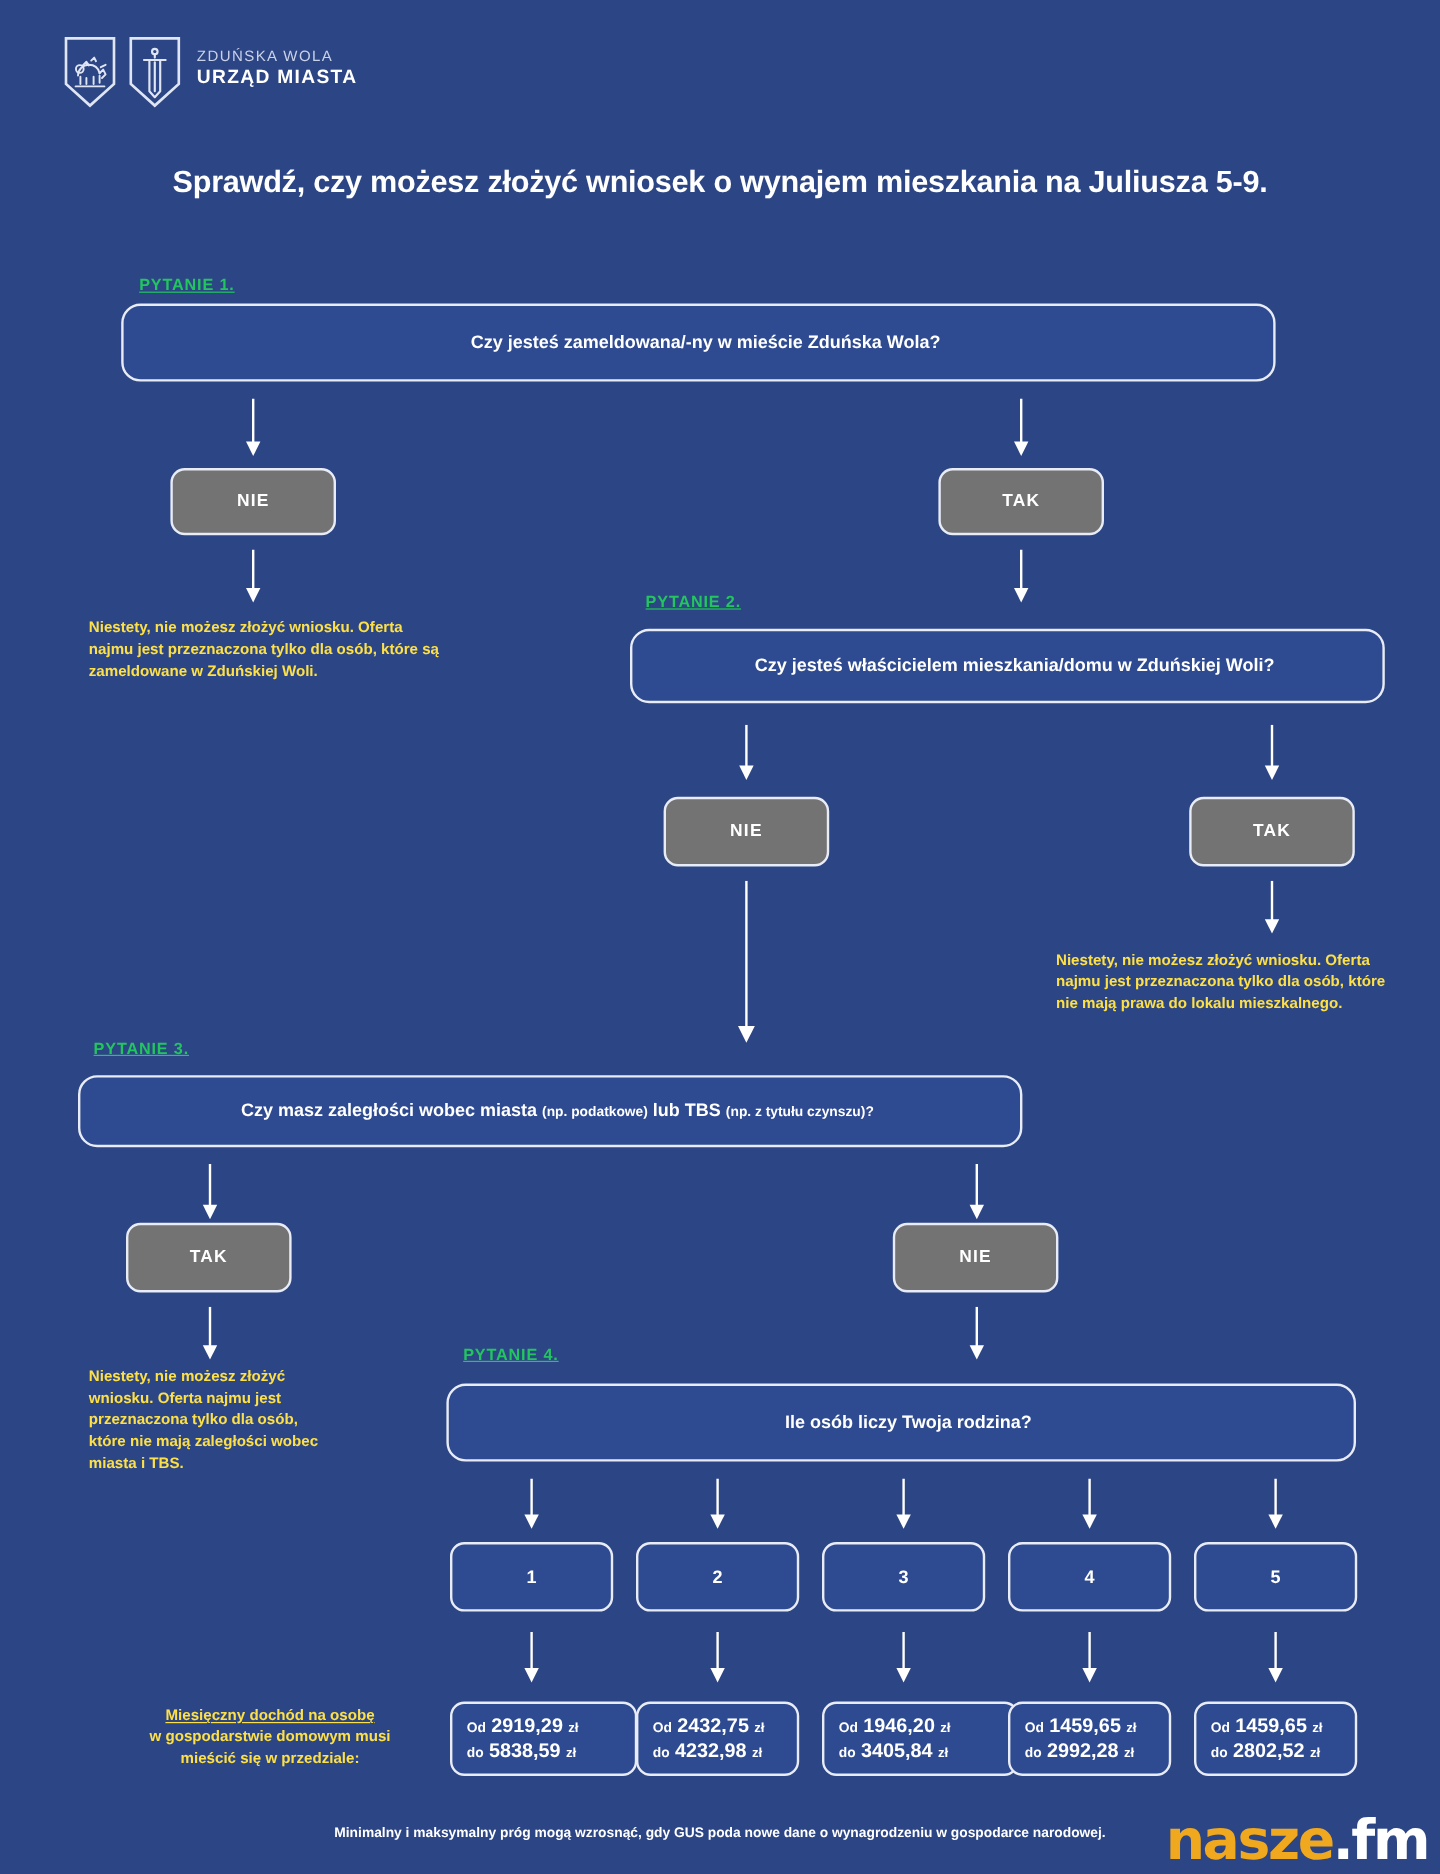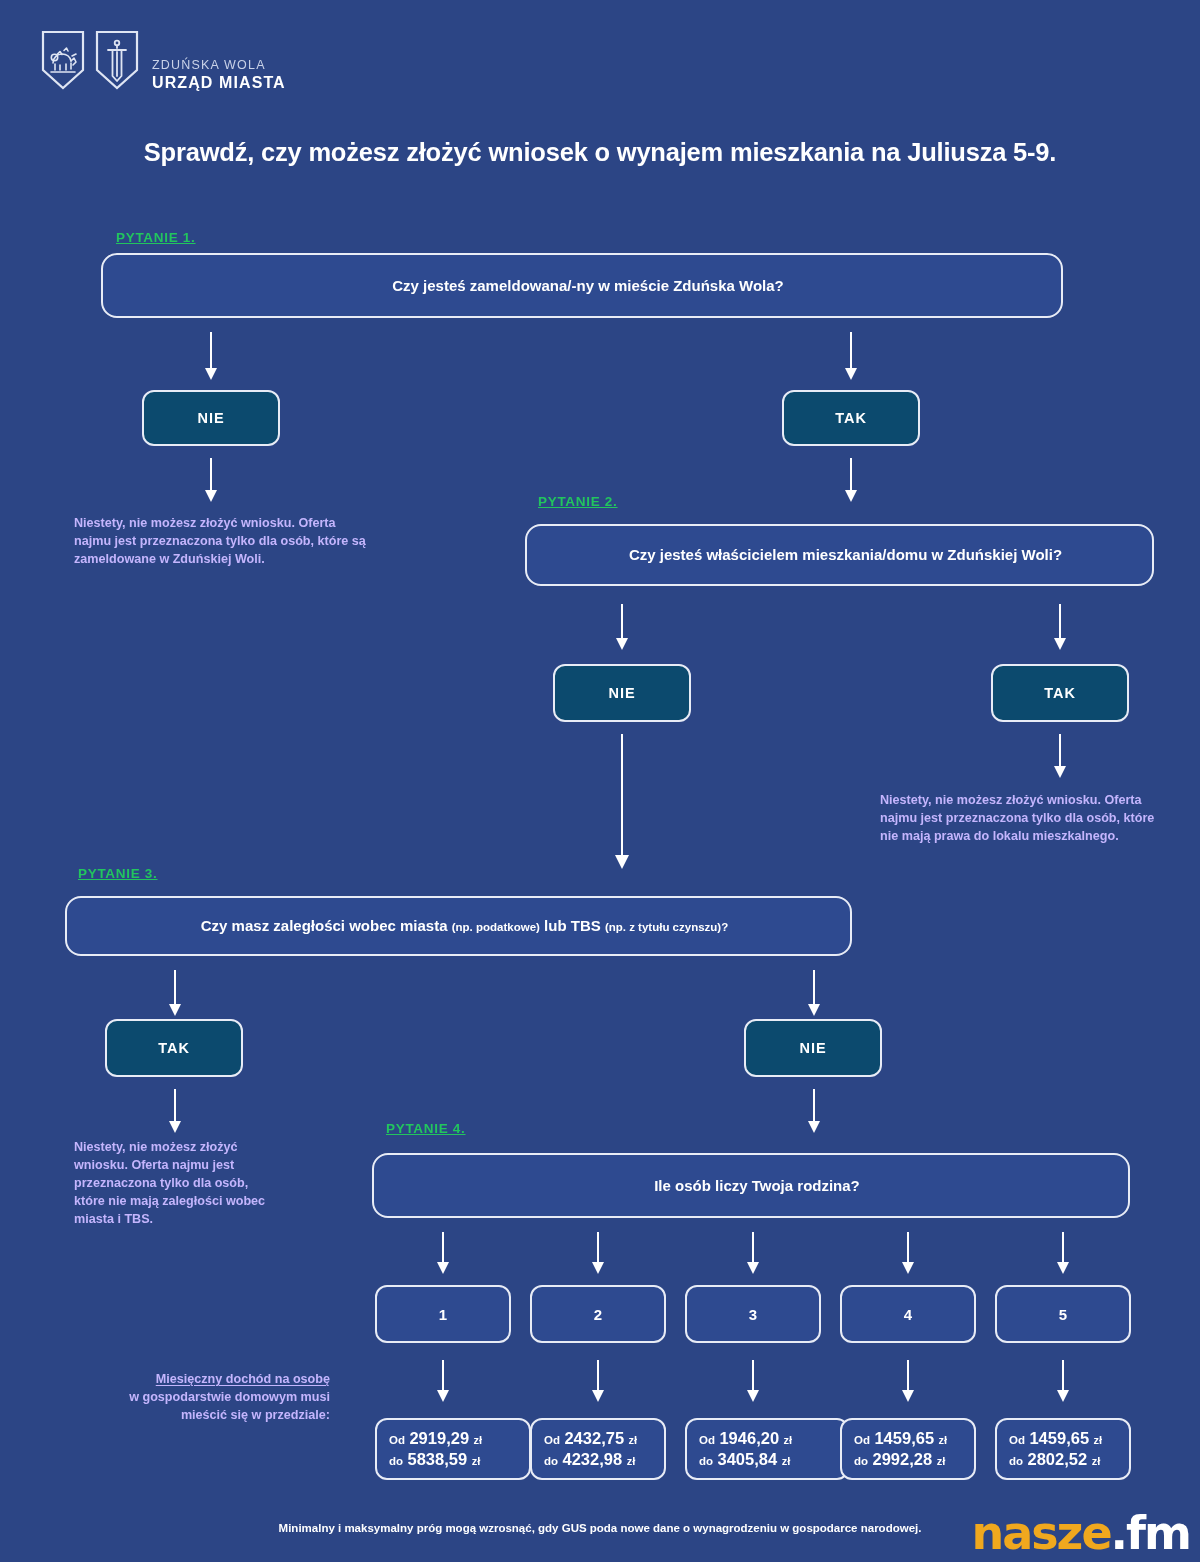--- a/index.html
+++ b/index.html
@@ -8,21 +8,21 @@
     background:#2c4585;
     font-family:"Liberation Sans", sans-serif;
     color:#ffffff;
     overflow:hidden;
     position:relative;
     -webkit-font-smoothing:antialiased;
   }
   .canvas{position:absolute;inset:0;}
 
   
-  .logo{position:absolute;left:40px;top:30px;display:flex;align-items:flex-end;gap:12px;}
+  .logo{position:absolute;left:52px;top:30px;display:flex;align-items:flex-start;gap:12px;}
   .shields{display:flex;gap:8px;align-items:flex-start;}
   .shield{width:46px;height:62px;}
   .logo-text{display:flex;flex-direction:column;justify-content:center;padding-top:10px;}
   .logo-line1{font-size:12.5px;letter-spacing:1.2px;color:#c9d2e8;font-weight:400;}
   .logo-line2{font-size:16px;letter-spacing:1.1px;color:#ffffff;font-weight:700;margin-top:2px;}
 
   
   .title{
     position:absolute;left:0;right:0;top:138px;text-align:center;
     font-size:25.5px;font-weight:700;letter-spacing:-0.2px;color:#fff;
@@ -38,21 +38,21 @@
     text-align:center;
     box-sizing:border-box;
     padding-left:12px;
   }
   .qbox .qtext{font-size:15px;font-weight:700;line-height:1.3;padding:0 18px;}
   .qbox .small{font-size:11.5px;font-weight:700;}
 
   .optbox{
     position:absolute;
     border:2.5px solid #e8ecf6;border-radius:12px;
-    background:#0c4a6e;
+    background:#737373;
     display:flex;align-items:center;justify-content:center;
     box-sizing:border-box;
     font-size:14.5px;font-weight:700;letter-spacing:1px;
   }
   .numbox{
     position:absolute;
     border:2.5px solid #e8ecf6;border-radius:12px;
     background:#2e4a90;
     display:flex;align-items:center;justify-content:center;
     box-sizing:border-box;
@@ -64,21 +64,21 @@
     background:#2e4a90;
     box-sizing:border-box;
     display:flex;flex-direction:column;justify-content:center;
     padding-left:12px;
     line-height:1.28;
   }
   .moneybox .lbl{font-size:11.5px;font-weight:700;}
   .moneybox .amt{font-size:16.5px;font-weight:700;}
   .moneybox .cur{font-size:11px;font-weight:700;}
 
-  .note{position:absolute;font-size:12.6px;font-weight:700;line-height:1.42;color:#c4b5fd;}
+  .note{position:absolute;font-size:12.6px;font-weight:700;line-height:1.42;color:#fde047;}
   .note.right{text-align:right;}
 
   .arrow{position:absolute;}
   .footnote{
     position:absolute;left:0;right:0;bottom:28px;text-align:center;
     font-size:11.5px;font-weight:700;color:#ffffff;
   }
   .watermark{
     position:absolute;right:10px;bottom:6px;
     font-size:46px;font-weight:800;letter-spacing:-2px;line-height:1;
@@ -282,21 +282,21 @@
   </svg>
   <svg class="arrow" style="left:897px;top:1360px;" width="22" height="44">
     <line x1="11" y1="0" x2="11" y2="32" stroke="#ffffff" stroke-width="2"></line>
     <polygon points="11,42 5,30 17,30" fill="#ffffff"></polygon>
   </svg>
   <svg class="arrow" style="left:1052px;top:1360px;" width="22" height="44">
     <line x1="11" y1="0" x2="11" y2="32" stroke="#ffffff" stroke-width="2"></line>
     <polygon points="11,42 5,30 17,30" fill="#ffffff"></polygon>
   </svg>
 
-  <div class="note right" style="left:120px;top:1371px;width:210px;">
+  <div class="note right" style="left:120px;top:1421px;width:210px;text-align:center;">
     <span class="underline">Miesięczny dochód na osobę</span><br>
     <span>w gospodarstwie domowym musi</span><br>
     <span>mieścić się w przedziale:</span>
   </div>
 
   <div class="moneybox" style="left:375px;top:1418px;width:156px;height:62px;">
     <div>
       <span class="lbl">Od</span>
       <span class="amt">2919,29</span>
       <span class="cur">zł</span>

